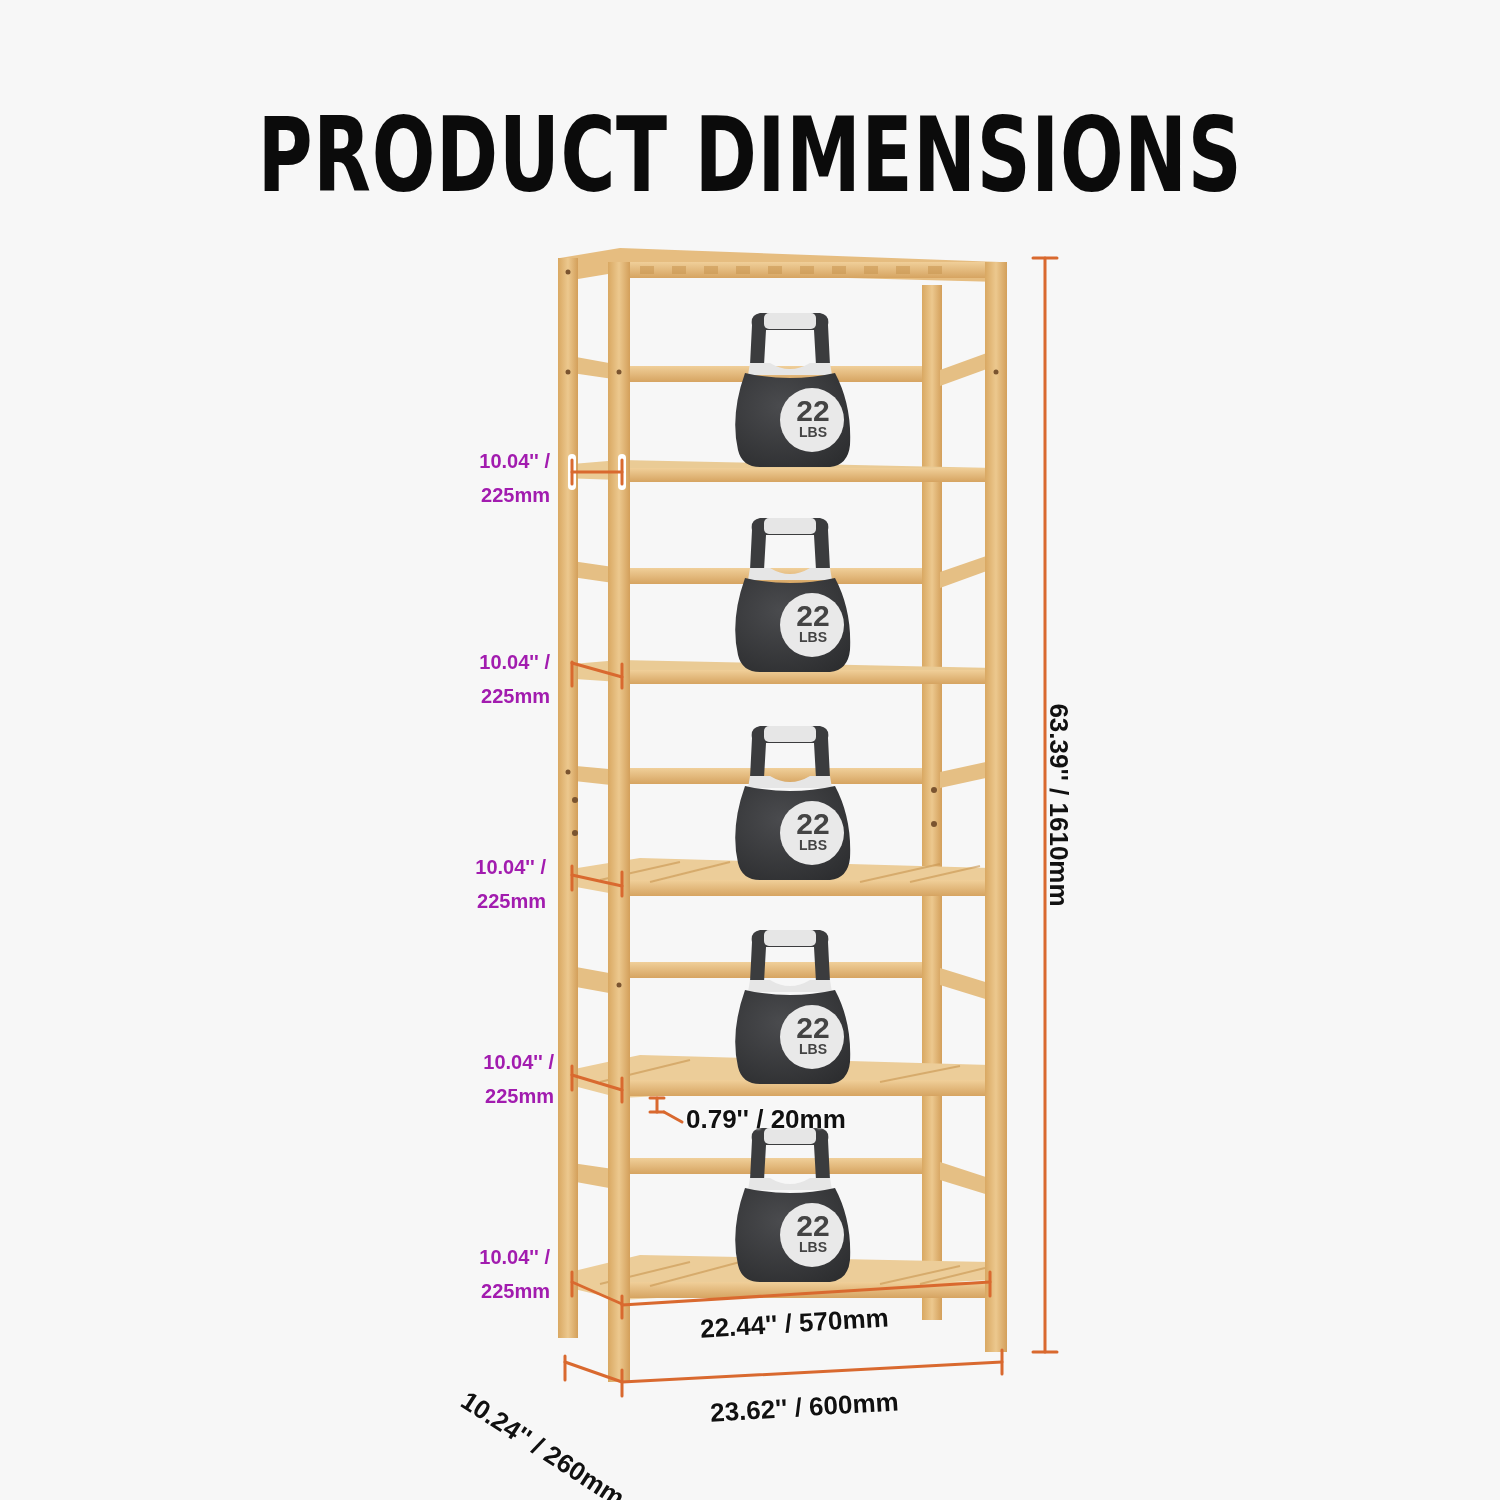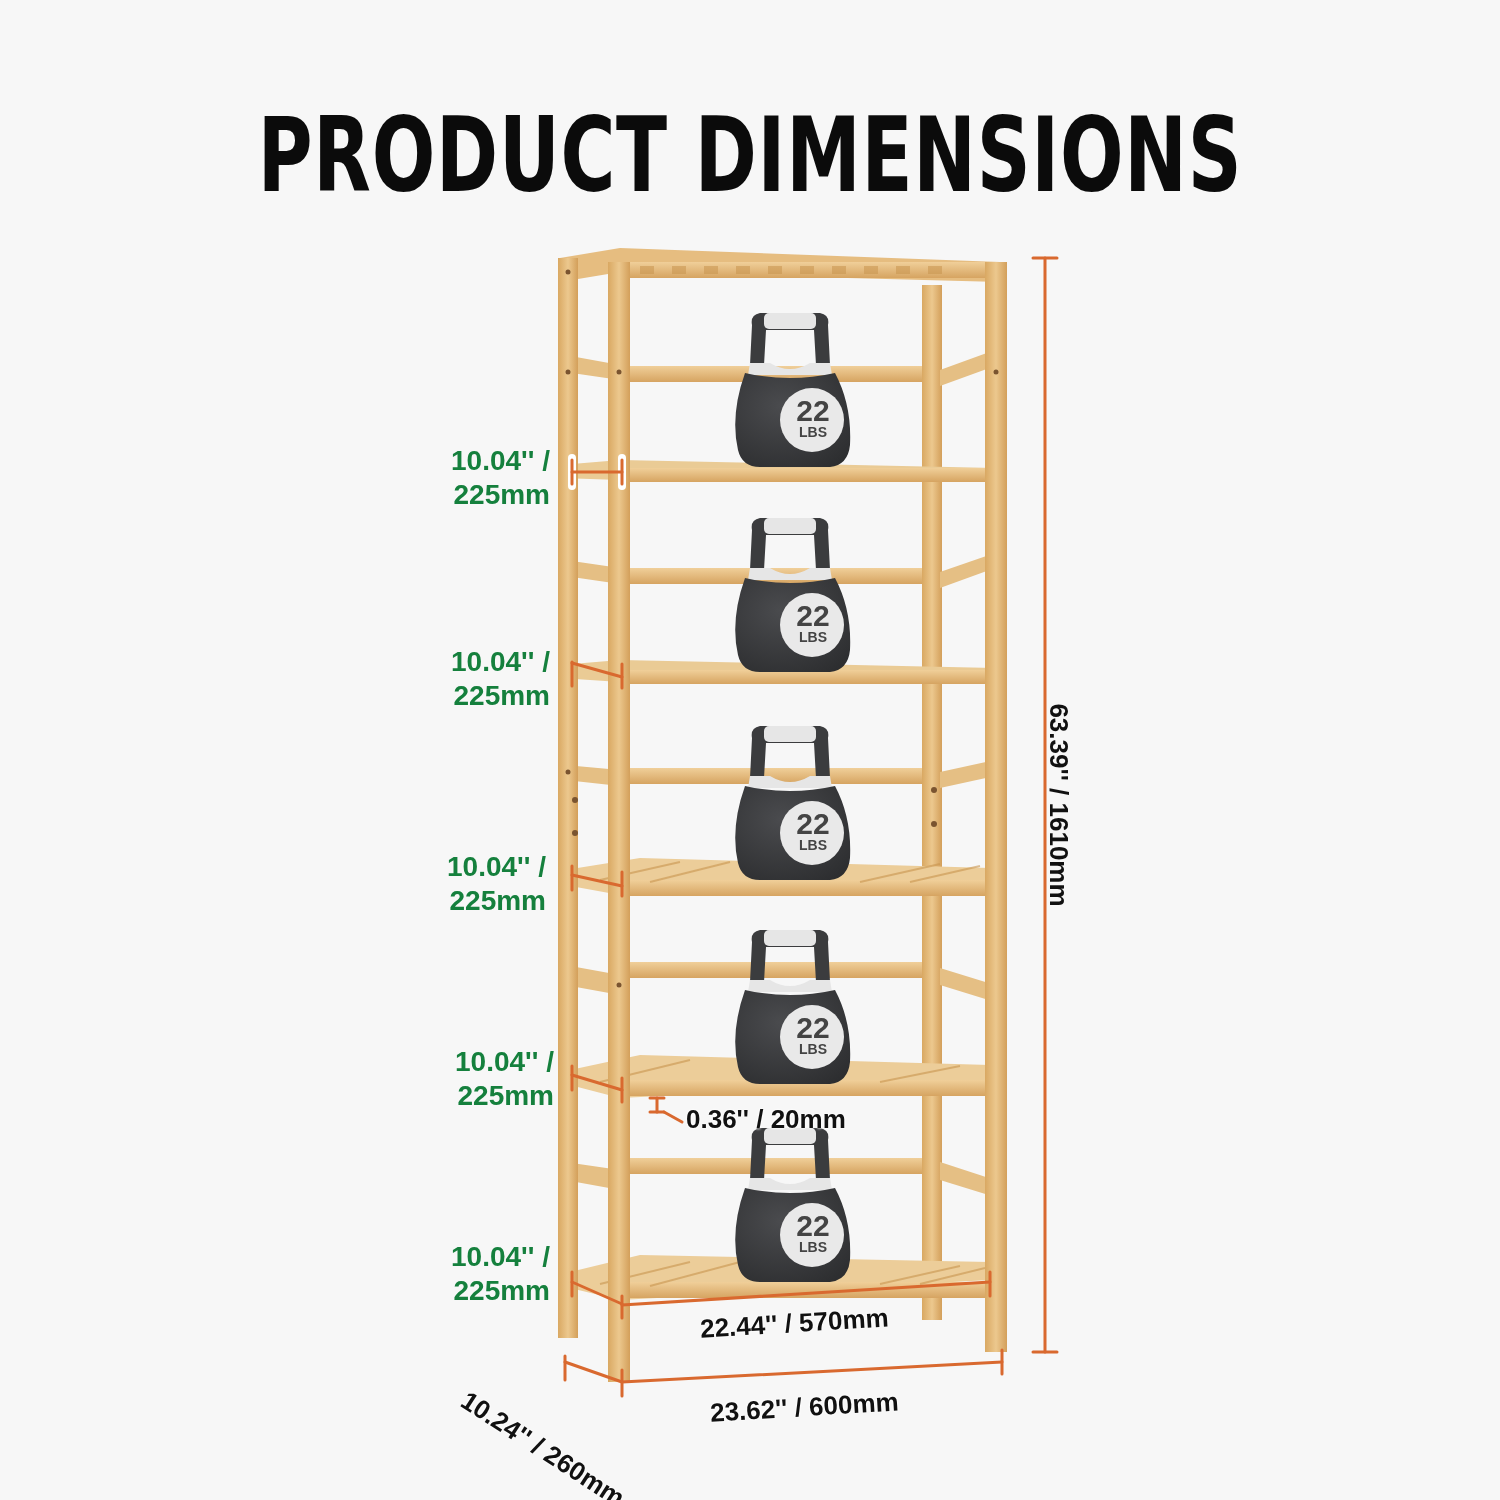--- a/index.html
+++ b/index.html
@@ -10,21 +10,21 @@
   }
   .title {
     position: absolute; left: 0; top: 100px; width: 1500px; text-align: center;
     font-family: "DejaVu Sans", sans-serif; font-weight: 900; font-size: 104px;
     letter-spacing: 1px; color: #0b0b0b;
     transform: scaleX(0.72); transform-origin: 750px 0;
     line-height: 110px;
   }
   .label {
     position: absolute; font-family: "Liberation Sans", sans-serif; font-weight: 700;
-    font-size: 28px; line-height: 34px; color: #15803d; text-align: right;
+    font-size: 20px; line-height: 34px; color: #a21caf; text-align: right;
   }
   .label span { display: block; }
   .rack { position: absolute; left: 0; top: 0; width: 1500px; height: 1500px; }
   .vtext {
     position: absolute; left: 1058px; top: 805px; font-weight: 700; font-size: 26px; color: #111;
     transform: translate(-50%,-50%) rotate(90deg); white-space: nowrap;
   }
   .rot-text {
     position: absolute; font-weight: 700; font-size: 26px; color: #111; white-space: nowrap;
     text-shadow: 0 0 3px #fff, 0 0 3px #fff;
@@ -259,21 +259,21 @@
 </div>
 <div class="label" style="left:424px;top:1045px;width:130px;">
   <span>10.04'' /</span>
   <span>225mm</span>
 </div>
 <div class="label" style="left:420px;top:1240px;width:130px;">
   <span>10.04'' /</span>
   <span>225mm</span>
 </div>
 
-<div class="rot-text" style="left:686px;top:1104px;">0.36'' / 20mm</div>
+<div class="rot-text" style="left:686px;top:1104px;">0.79'' / 20mm</div>
 
 <div class="vtext">63.39'' / 1610mm</div>
 
 <div class="rot-text" style="left:700px;top:1308px;transform:rotate(-3.5deg);">22.44'' / 570mm</div>
 
 <div class="rot-text" style="left:710px;top:1392px;transform:rotate(-3.5deg);">23.62'' / 600mm</div>
 
 <div class="rot-text" style="left:472px;top:1385px;transform:rotate(33deg);transform-origin:0 0;">10.24'' / 260mm</div>
 
 </body></html>

